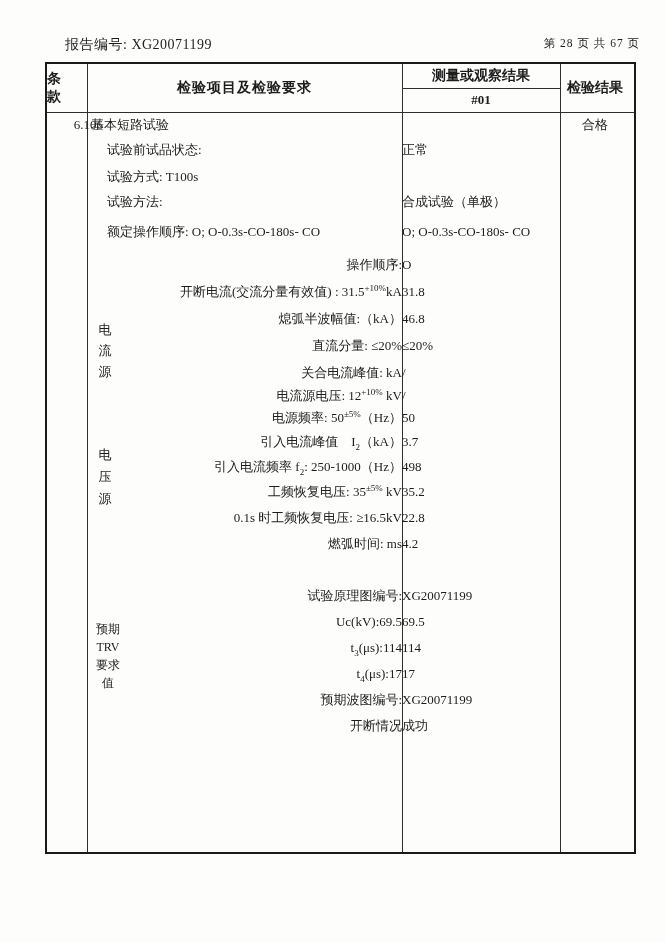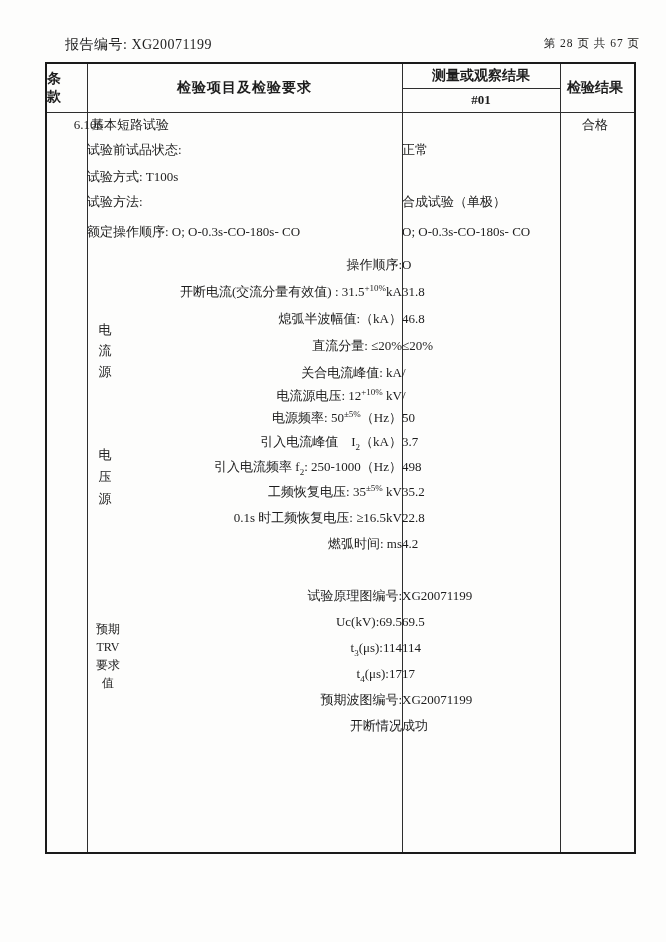--- a/index.html
+++ b/index.html
@@ -29,21 +29,21 @@
   .hc-verdict{left:513px;top:0;width:70px;height:48px}
 
   .clause-no{position:absolute;left:16px;top:48px;width:40px;height:26px;line-height:26px;
              text-align:right;font-size:13px}
   .verdict{position:absolute;left:513px;top:48px;width:70px;height:26px;line-height:26px;
            text-align:center;font-size:13px}
 
   .brow{position:absolute;left:0;width:100%;height:26px}
   .cl{position:absolute;left:40px;top:0;width:315px;height:26px;line-height:26px;
       font-size:13px;box-sizing:border-box;white-space:nowrap}
-  .cl.left{text-align:left;padding-left:0}
+  .cl.left{text-align:left;padding-left:20px}
   .cl.tight{padding-left:4px}
   .cl.ctr{text-align:right}
   .cr{position:absolute;left:355px;top:0;width:158px;height:26px;line-height:26px;
       font-size:13px;text-align:left;white-space:nowrap}
 
   sup{font-size:9px;line-height:0;vertical-align:super}
   sub{font-size:9px;line-height:0;vertical-align:sub}
 
   .side{position:absolute;white-space:pre-line;text-align:center;font-size:13px}
   .side-cur{left:40px;top:255px;width:36px;line-height:21px}

